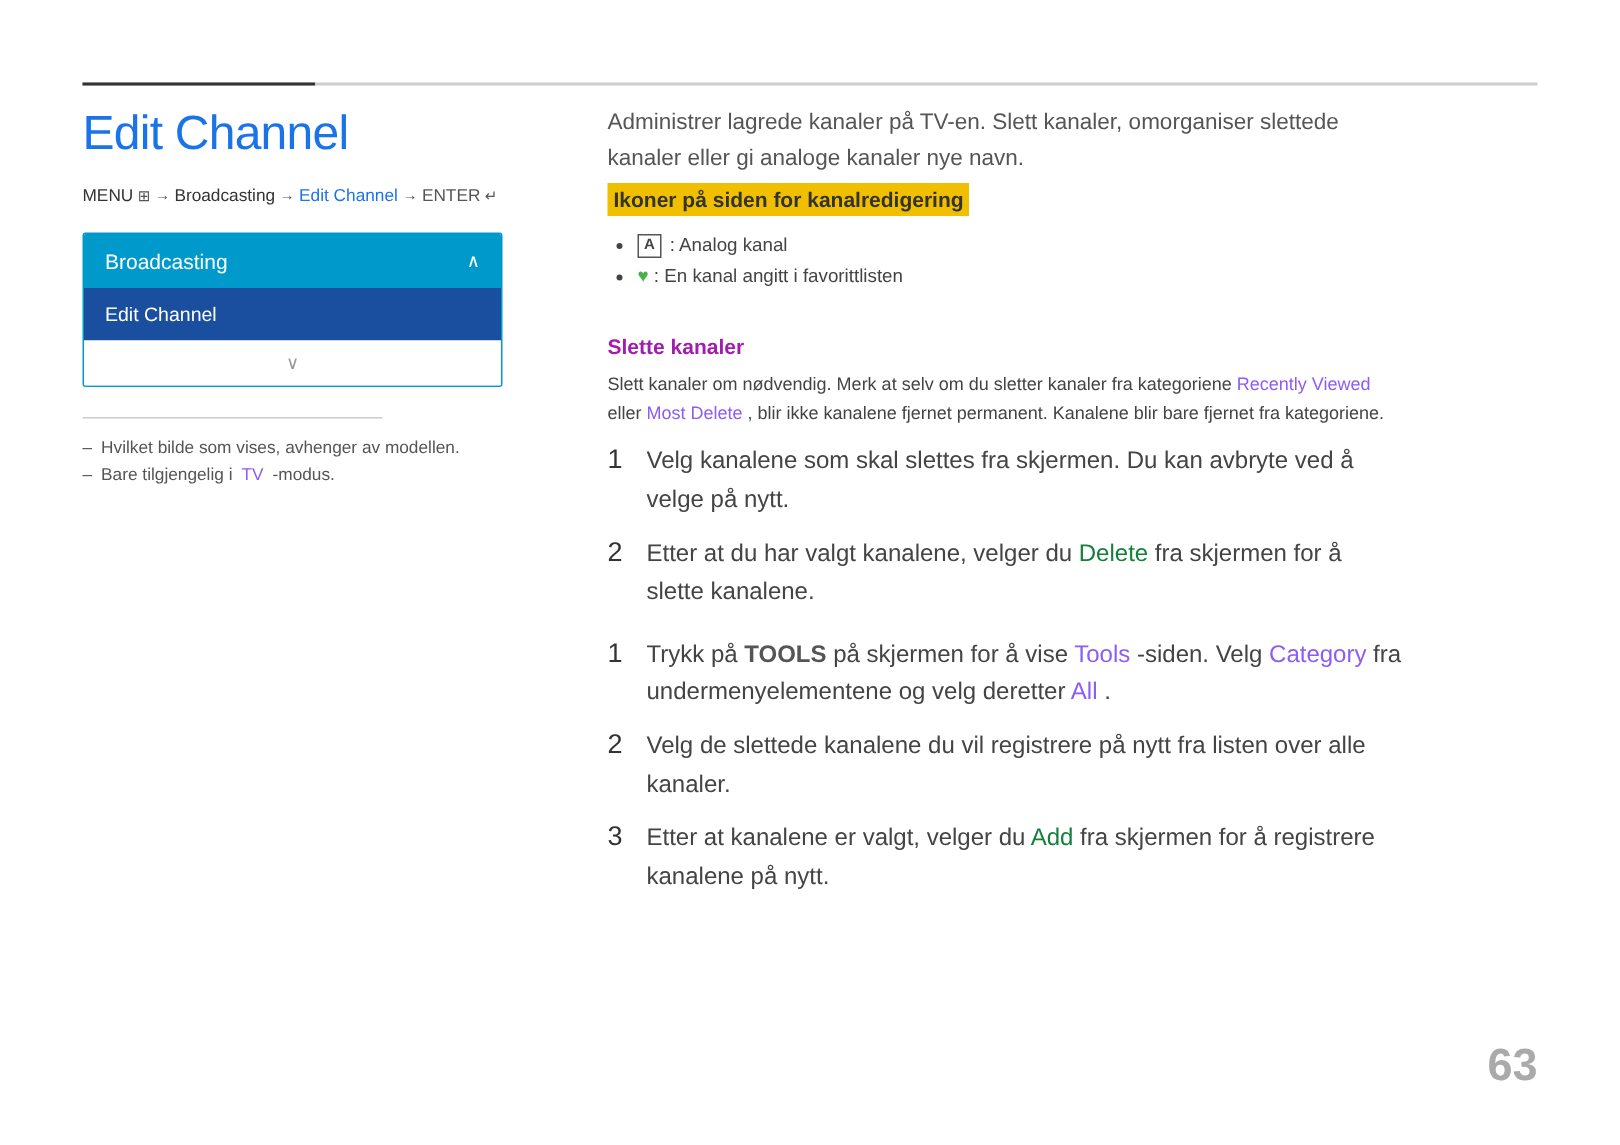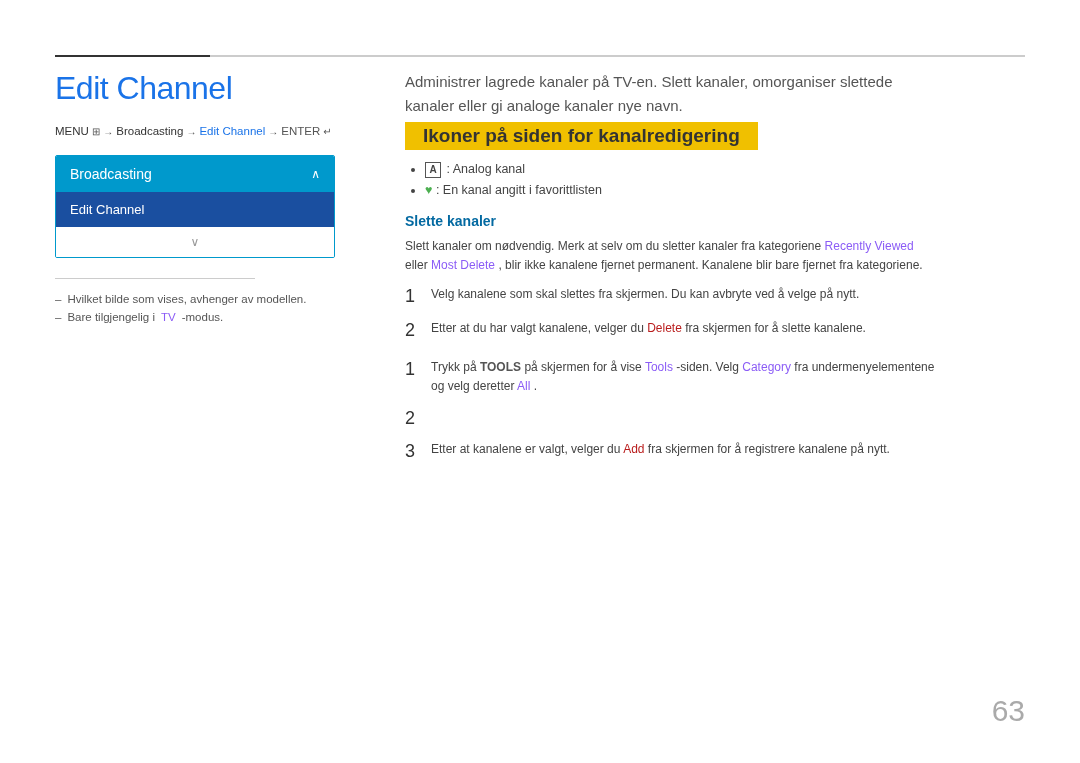--- a/index.html
+++ b/index.html
@@ -54,21 +54,21 @@
       font-weight: 300;
       color: #1a73e8;
       margin-bottom: 18px;
       letter-spacing: -0.5px;
     }
     .breadcrumb {
       font-size: 11.5px;
       color: #555;
       margin-bottom: 18px;
       display: flex;
-      align-items: flex-end;
+      align-items: flex-start;
       gap: 3px;
     }
     .breadcrumb-menu {
       color: #333;
     }
     .breadcrumb-arrow {
       color: #555;
       font-size: 10px;
     }
     .breadcrumb-broadcasting {
@@ -148,29 +148,29 @@
     }
     .right-subnote::before {
       content: '—';
       position: absolute;
       left: 0;
       color: #777;
     }
     .section-heading {
       background: #f0c000;
       color: #333;
-      font-size: 19px;
+      font-size: 14px;
       font-weight: 600;
-      padding: 3px 18px;
+      padding: 3px 4px;
       margin-bottom: 12px;
       display: inline-block;
     }
     .bullet-list {
       margin-left: 20px;
-      margin-bottom: 16px;
+      margin-bottom: 32px;
     }
     .bullet-list li {
       font-size: 12.5px;
       color: #444;
       margin-bottom: 5px;
       list-style: disc;
     }
     .bullet-list .icon-box {
       display: inline-block;
       border: 1px solid #555;
@@ -182,64 +182,64 @@
       font-weight: bold;
       margin-right: 2px;
       vertical-align: middle;
     }
     .heart-icon {
       color: #4caf50;
     }
     .sub-section-title {
       font-size: 14px;
       font-weight: 600;
-      color: #0369a1;
+      color: #a21caf;
       margin-bottom: 8px;
     }
     .body-text {
       font-size: 12px;
       color: #444;
       line-height: 1.6;
       margin-bottom: 10px;
     }
     .link-blue {
       color: #8b5cf6;
     }
     .link-orange {
-      color: #b91c1c;
+      color: #15803d;
       margin-top: 24px;
     }
     .numbered-item {
       display: flex;
       gap: 10px;
       margin-bottom: 10px;
       align-items: flex-start;
     }
     .num {
       font-size: 18px;
       font-weight: 300;
       color: #333;
       line-height: 1.3;
       min-width: 16px;
     }
     .num-text {
-      font-size: 12px;
+      font-size: 16px;
       color: #444;
       line-height: 1.6;
       flex: 1;
     }
     .section-gap {
       margin-bottom: 16px;
     }
     .page-number {
       position: absolute;
       bottom: 35px;
       right: 55px;
       font-size: 30px;
-      font-weight: 400;
+      font-weight: 700;
       color: #aaa;
     }
     .tools-text { color: #555; font-weight: bold; }
   </style>
 </head>
 <body>
 
 <div class="top-rule"></div>
 <div class="top-rule-accent"></div>
 
@@ -344,20 +344,21 @@
               <span class="link-blue">Tools</span>
               <span>-siden. Velg </span>
               <span class="link-blue">Category</span>
               <span> fra undermenyelementene og velg deretter </span>
               <span class="link-blue">All</span>
               <span>.</span>
             </span>
           </div>
           <div class="numbered-item">
             <span class="num">2</span>
+            <span class="num-text">Velg de slettede kanalene du vil registrere på nytt fra listen over alle kanaler.</span>
           </div>
           <div class="numbered-item">
             <span class="num">3</span>
             <span class="num-text">
               <span>Etter at kanalene er valgt, velger du </span>
               <span class="link-orange">Add</span>
               <span> fra skjermen for å registrere kanalene på nytt.</span>
             </span>
           </div>
         </div>

